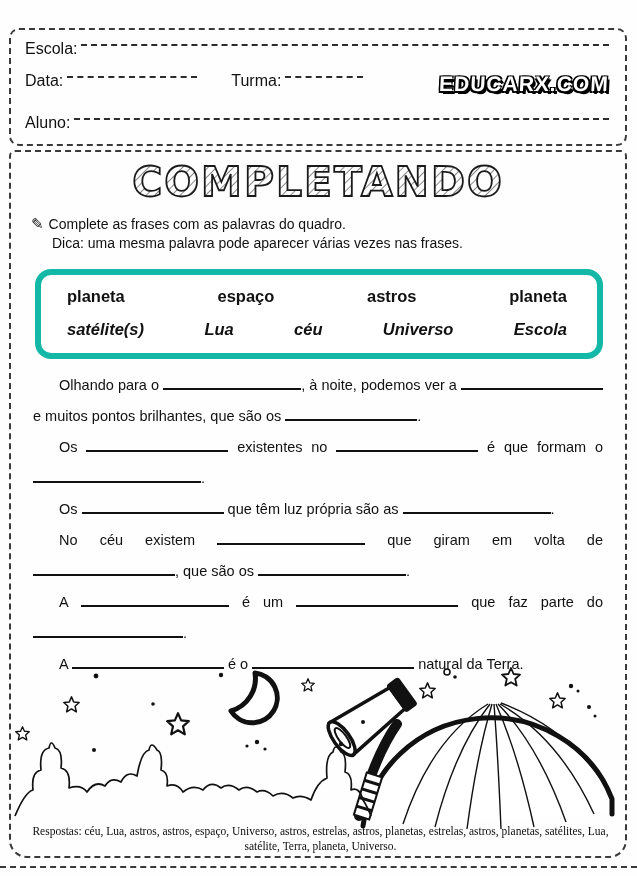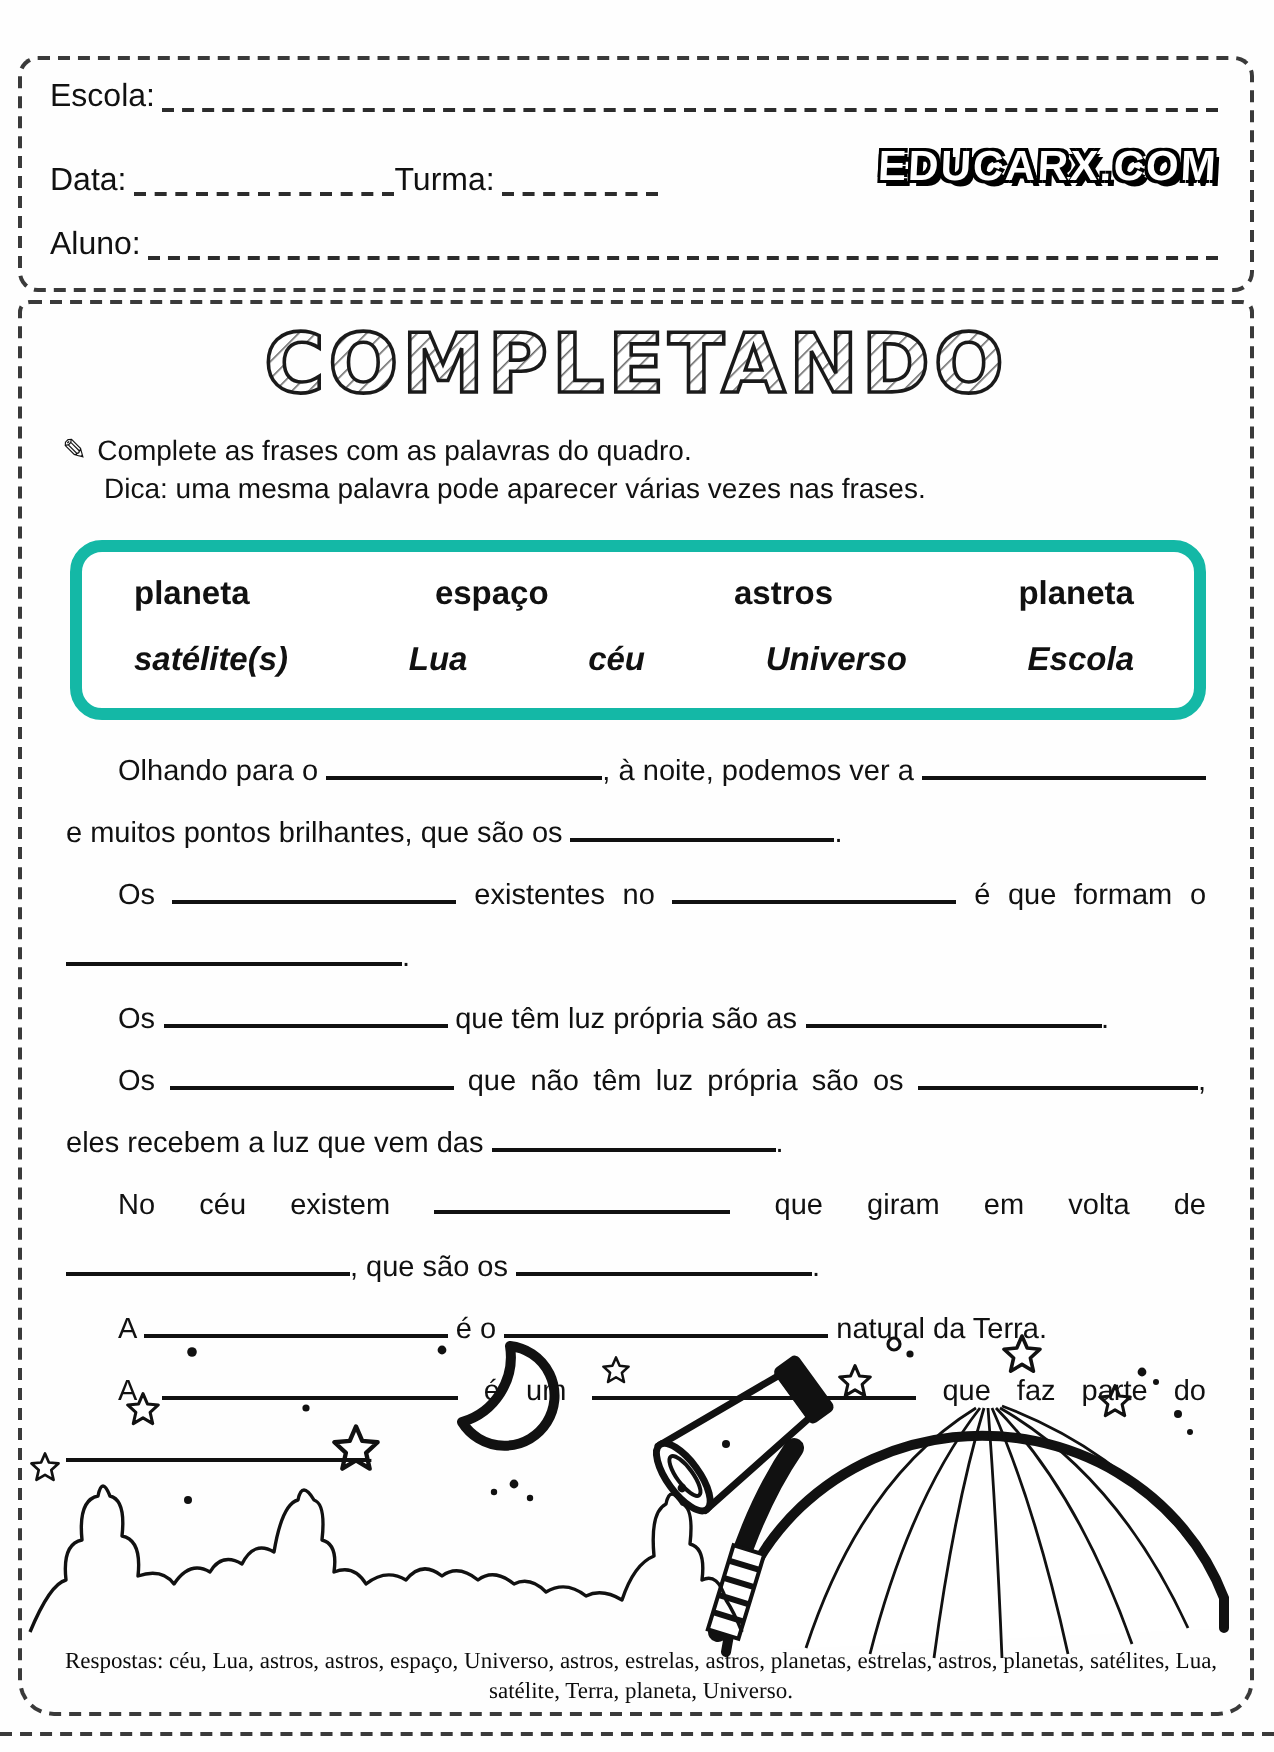--- a/index.html
+++ b/index.html
@@ -8,21 +8,21 @@
     position:relative; width:637px; height:876px; background:#fefefe;
     font-family:"Liberation Sans", sans-serif; color:#111; overflow:hidden;
   }
   
   #header-box {
     position:absolute; left:9px; top:28px; width:618px; height:118px;
     border:2px dashed #3a3a3a; border-radius:10px;
     padding:10px 16px 12px 14px;
     display:flex; flex-direction:column; justify-content:space-between;
   }
-  .hrow { display:flex; align-items:flex-end; font-size:16px; }
+  .hrow { display:flex; align-items:flex-start; font-size:16px; }
   .hlabel { white-space:nowrap; padding-right:4px; }
   .write-line { border-bottom:2px dashed #2c2c2c; height:6px; flex:1; margin-bottom:2px; }
   .write-line.fixed { flex:0 0 auto; }
   #logo {
     margin-left:auto; font-size:21px; font-weight:bold; letter-spacing:1px;
     color:#fff;
     text-shadow:-1.5px -1.5px 0 #000, 1.5px -1.5px 0 #000, -1.5px 1.5px 0 #000,
                  1.5px 1.5px 0 #000, 3px 3px 0 #000;
     transform:skewX(-3deg); align-self:center; padding-bottom:4px;
   }
@@ -75,21 +75,21 @@
 <div id="page">
 
   <div id="header-box">
     <div class="hrow">
       <span class="hlabel">Escola:</span>
       <span class="write-line"></span>
     </div>
     <div class="hrow">
       <span class="hlabel">Data:</span>
       <span class="write-line fixed" style="width:130px"></span>
-      <span class="hlabel" style="">Turma:</span>
+      <span class="hlabel" style="margin-left:34px">Turma:</span>
       <span class="write-line fixed" style="width:78px"></span>
       <span id="logo">EDUCARX.COM</span>
     </div>
     <div class="hrow">
       <span class="hlabel">Aluno:</span>
       <span class="write-line"></span>
     </div>
   </div>
 
   <div id="main-box">
@@ -126,24 +126,23 @@
           <span>céu</span>
           <span>Universo</span>
           <span>Escola</span>
         </div>
     </div>
 
     <div id="sentences">
         <p class="sentence">Olhando para o <span class="blank" style="width: 138px;"></span>, à noite, podemos ver a <span class="blank" style="width: 142px;"></span> e muitos pontos brilhantes, que são os <span class="blank" style="width: 132px;"></span>.</p>
         <p class="sentence">Os <span class="blank" style="width: 142px;"></span> existentes no <span class="blank" style="width: 142px;"></span> é que formam o <span class="blank" style="width: 168px;"></span>.</p>
         <p class="sentence">Os <span class="blank" style="width: 142px;"></span> que têm luz própria são as <span class="blank" style="width: 148px;"></span>.</p>
-        <p class="sentence">Os <span class="blank" style="width: 142px;"></span> que não têm luz própria são os <span class="blank" style="width: 140px;"></span>, eles recebem a luz que vem das <span class="blank" style="width: 142px;"></span>.</p>
         <p class="sentence">No céu existem <span class="blank" style="width: 148px;"></span> que giram em volta de <span class="blank" style="width: 142px;"></span>, que são os <span class="blank" style="width: 148px;"></span>.</p>
+        <p class="sentence">A <span class="blank" style="width: 148px;"></span> é um <span class="blank" style="width: 162px;"></span> que faz parte do <span class="blank" style="width: 150px;"></span>.</p>
         <p class="sentence">A <span class="blank" style="width: 152px;"></span> é o <span class="blank" style="width: 162px;"></span> natural da Terra.</p>
-        <p class="sentence">A <span class="blank" style="width: 148px;"></span> é um <span class="blank" style="width: 162px;"></span> que faz parte do <span class="blank" style="width: 150px;"></span>.</p>
       </div>
 
     <svg id="illustration" viewBox="0 0 614 168" preserveAspectRatio="none">
       <defs>
         <symbol id="star" viewBox="0 0 20 20">
           <path d="M10 1 L12.6 7 L19 7.6 L14.2 12 L15.7 18.6 L10 15.2 L4.3 18.6 L5.8 12 L1 7.6 L7.4 7 Z" fill="#fff" stroke="#111" stroke-width="1.8" stroke-linejoin="round"></path>
         </symbol>
       </defs>
 
       <g>

